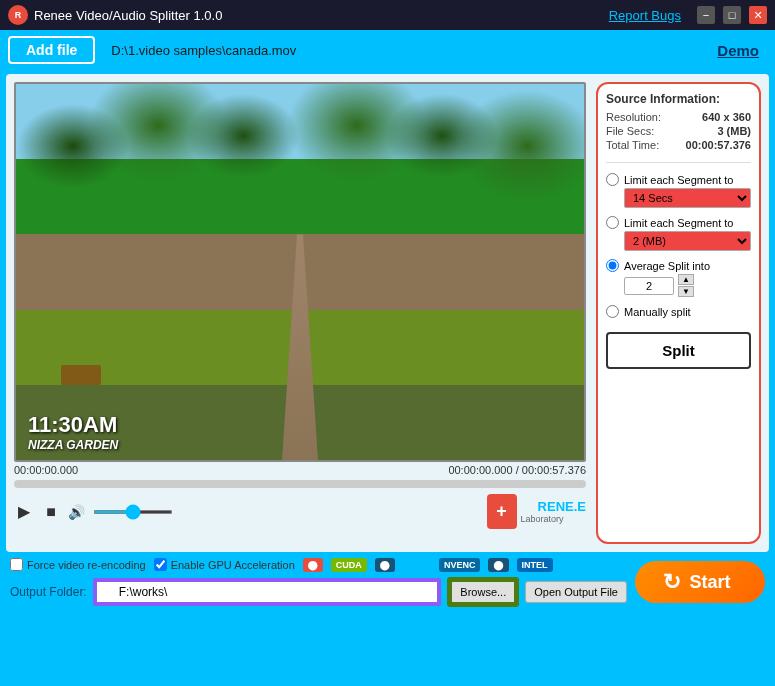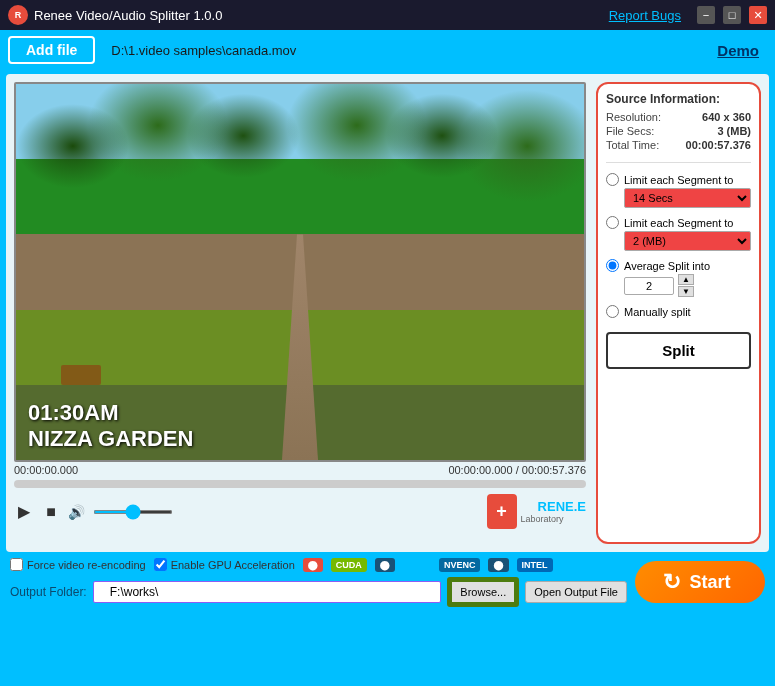--- a/index.html
+++ b/index.html
@@ -94,21 +94,21 @@
       overflow: hidden;
     }
 
     .video-overlay {
       position: absolute;
       bottom: 0; left: 0;
       padding: 8px 12px;
       color: white;
     }
     .video-time { font-size: 22px; font-weight: bold; text-shadow: 1px 1px 3px #000; }
-    .video-location { font-size: 22px; font-weight: bold; text-shadow: 1px 1px 3px #000; }
+    .video-location { font-size: 12px; font-weight: bold; text-shadow: 1px 1px 3px #000; font-style: italic; }
 
     
     .video-bg {
       width: 100%; height: 100%;
       background: linear-gradient(
         to bottom,
         #87CEEB 0%, #87CEEB 20%,
         #228B22 20%, #228B22 40%,
         #8B7355 40%, #8B7355 60%,
         #6B8E23 60%, #6B8E23 80%,
@@ -301,24 +301,24 @@
     .gpu-badge.intel { background: #0068b5; }
 
     .output-row {
       display: flex;
       align-items: center;
       gap: 6px;
     }
     .output-label { font-size: 12px; color: #0c4a6e; white-space: nowrap; }
     .output-input {
       flex: 1;
-      border: 1px solid #8b5cf6;
+      border: 4px solid #8b5cf6;
       border-radius: 2px;
       font-size: 12px;
-      padding: 3px 16px;
+      padding: 3px 22px;
       background: white;
     }
     .browse-btn {
       background: #e0e0e0;
       border: 5px solid #4d7c0f;
       border-radius: 3px;
       font-size: 11px;
       padding: 4px 8px;
       cursor: pointer;
     }
@@ -381,21 +381,21 @@
 <div class="main-content">
 
   <div class="video-section">
     <div class="video-player">
       <div class="video-bg">
         <div class="canopy"></div>
         <div class="road-path"></div>
         <div class="bench-area"></div>
       </div>
       <div class="video-overlay">
-        <div class="video-time">01:30AM</div>
+        <div class="video-time">11:30AM</div>
         <div class="video-location">NIZZA GARDEN</div>
       </div>
     </div>
 
     <div class="time-display">
       <span>00:00:00.000</span>
       <span>00:00:00.000 / 00:00:57.376</span>
     </div>
 
     <div class="progress-bar-container">

